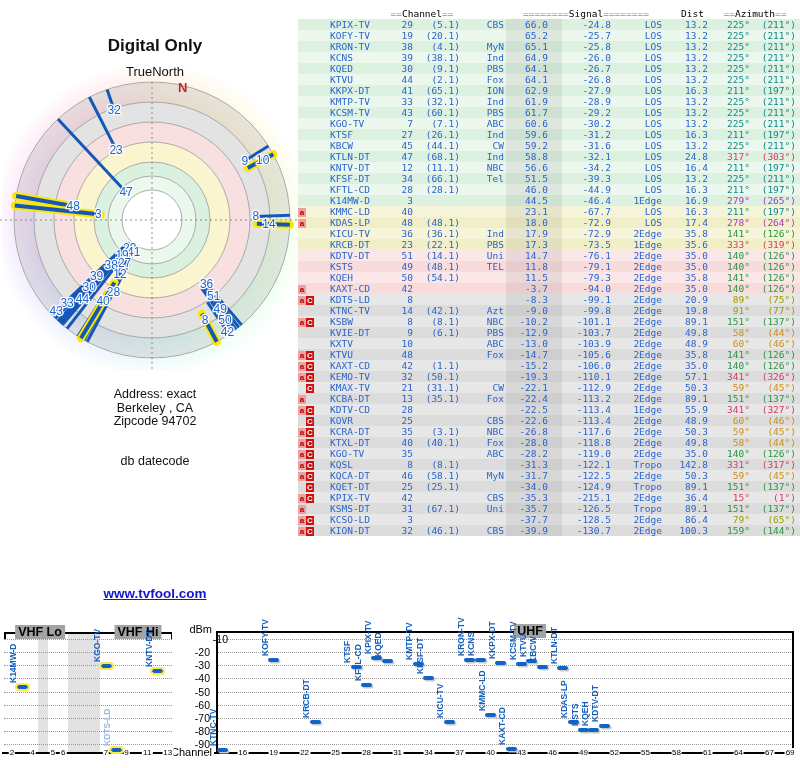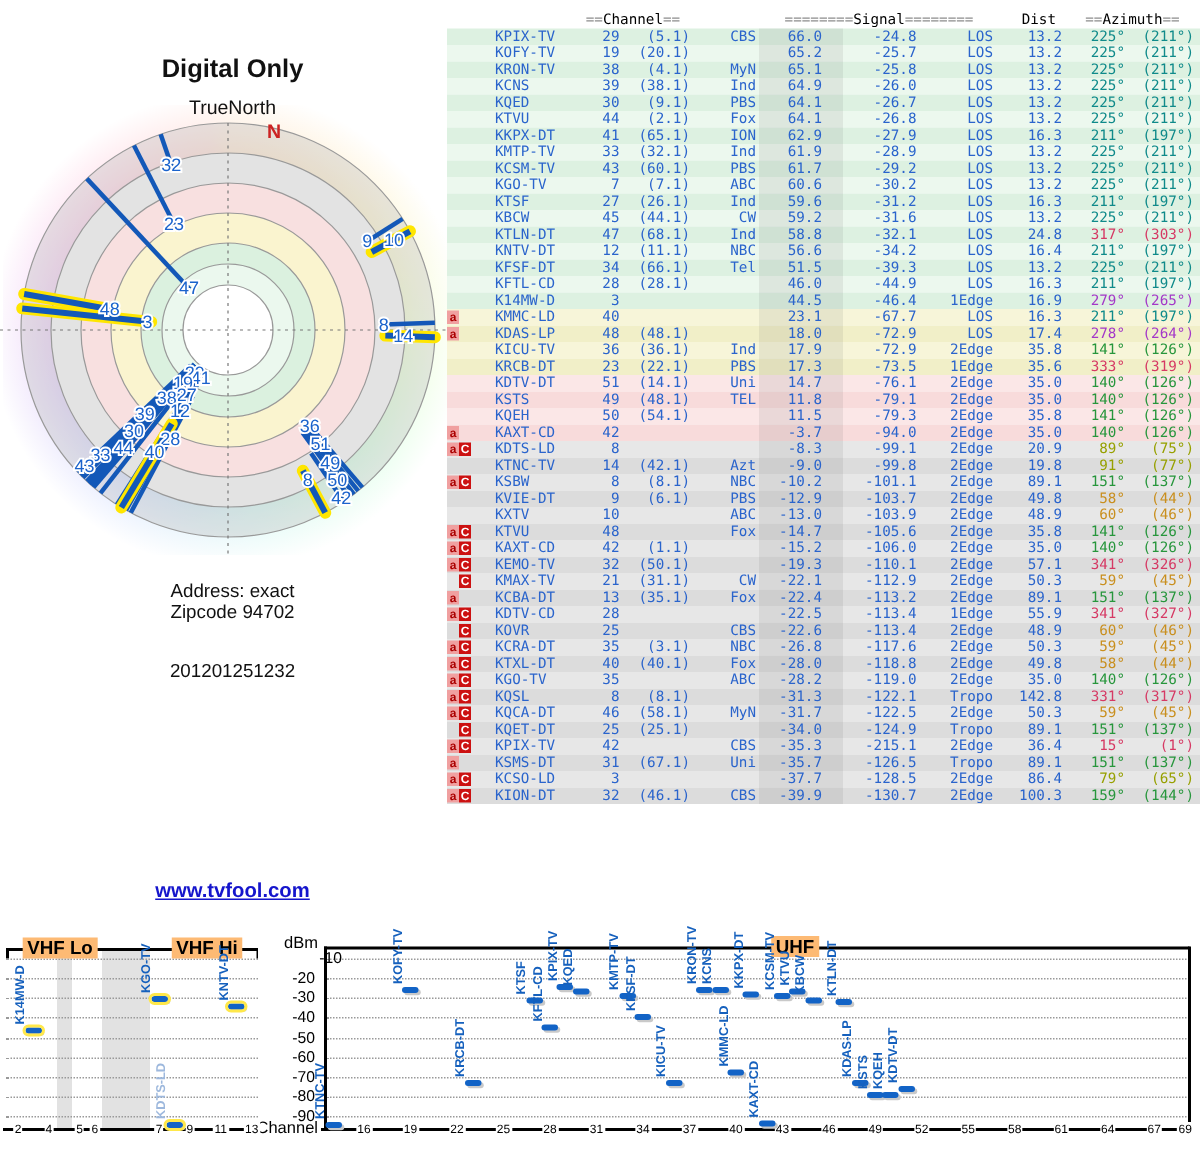--- a/index.html
+++ b/index.html
@@ -67,21 +67,21 @@
   #legend .item1{position:absolute;left:46px;top:0}
   #legend .item2{position:absolute;left:246px;top:0}
 
   
   #bchart{position:absolute;left:0;top:618px;width:800px;height:150px;font-family:"Liberation Sans",sans-serif}
   .grayband{position:absolute;background:#e2e2e2}
   .gline{position:absolute;height:0;border-top:1px dotted #999}
   .axline{position:absolute;background:#000}
   .ylab{position:absolute;width:40px;text-align:right;font-size:10.5px;color:#000}
   .xlab{position:absolute;font-size:8px;color:#000;background:#fff;padding:0 1px;transform:translateX(-50%)}
-  .ptitle{position:absolute;font-size:12.5px;font-weight:bold;color:#000;background:#fdba74;
+  .ptitle{position:absolute;font-size:12.5px;font-weight:bold;color:#000;background:#a3a3a3;
     padding:0 3px;transform:translateX(-50%)}
   .marker{position:absolute;width:11px;height:4px;background:#1263c6;border-radius:2px;
     box-shadow:1.5px 1.5px 0 #c9c9c9}
   .marker.hl{outline:2.5px solid #ffe84a;border-radius:3px}
   .vlabel{position:absolute;height:9px;line-height:9px;font-size:8.5px;font-weight:bold;
     color:#1560bd;white-space:nowrap;transform:rotate(-90deg);transform-origin:0 100%}
   .vlabel.dim{color:#9db8dd}
   .unit{position:absolute;font-size:11px;color:#000;text-align:right}
 </style>
 </head>
@@ -161,23 +161,24 @@
     <text x="113.5" y="216.4" class="spoke-label">28</text>
     <text x="82.4" y="222.6" class="spoke-label">44</text>
     <text x="103.1" y="225.4" class="spoke-label">40</text>
     <text x="67.1" y="227.4" class="spoke-label">33</text>
     <text x="56.3" y="234.9" class="spoke-label">43</text>
   </svg>
 <div id="north-label">N</div>
 
 <div id="search">
   <div>Address: exact</div>
+  <div>Berkeley , CA</div>
   <div>Zipcode 94702</div>
   <div class="dbblock">
-    <div>201201251232</div>
+    <div>db datecode</div>
   </div>
 </div>
 
 <a id="tvlink" href="#">www.tvfool.com</a>
 
 <div id="table">
   <div class="trow hdr">
     <div class="tc h-chan"><span class="eq">==</span><span>Channel</span><span class="eq">==</span></div>
     <div class="tc h-sig"><span class="eq">========</span><span>Signal</span><span class="eq">========</span></div>
     <div class="tc h-dist"><span>Dist</span></div>

